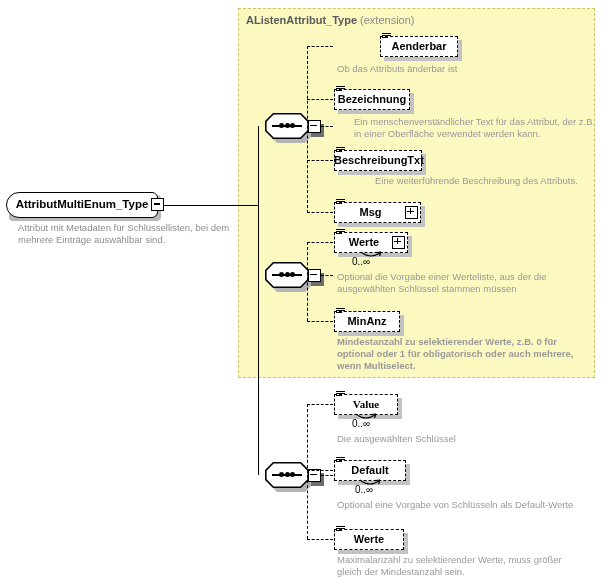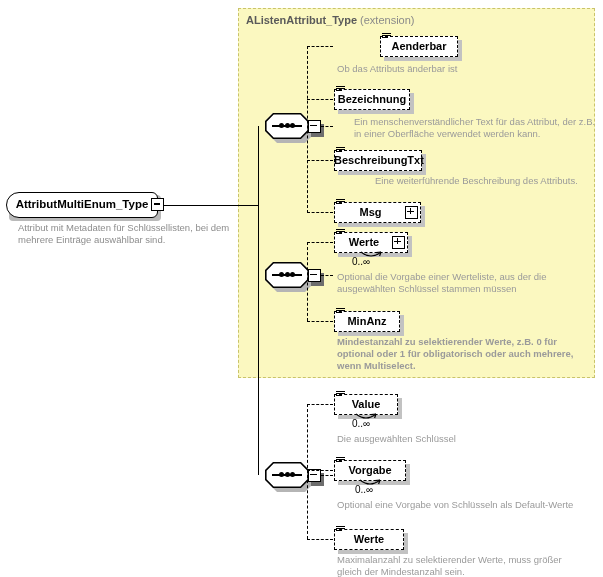--- a/index.html
+++ b/index.html
@@ -479,21 +479,21 @@
     <div class="bar-h"></div>
   </div>
 </div>
 
 <div class="ln-h dashed" style="left:321px; top:475px; width:12px;"></div>
 <div class="ln-v dashed" style="left:307px; top:404px; height:135px;"></div>
 <div class="ln-h dashed" style="left:307px; top:404px; width:26px;"></div>
 <div class="ln-h dashed" style="left:307px; top:470px; width:26px;"></div>
 <div class="ln-h dashed" style="left:307px; top:539px; width:26px;"></div>
 
-<div class="elem" style="left:334px; top:394px; width:64px;">
+<div class="elem" style="left:334px; top:394px; width:64px;font-family:Liberation Serif, serif;">
   <div class="shadow"></div>
   <div class="box"></div>
   <div class="glyph">
       <i></i>
       <i></i>
       <i></i>
     </div>
   <div class="label">Value</div>
   <div class="repeat">
     <svg width="22" height="9" viewBox="0 0 22 9">
@@ -506,21 +506,21 @@
 <div class="desc" style="left:337px; top:433px; width:252px;">Die ausgewählten Schlüssel</div>
 
 <div class="elem" style="left:334px; top:460px; width:72px;">
   <div class="shadow"></div>
   <div class="box"></div>
   <div class="glyph">
       <i></i>
       <i></i>
       <i></i>
     </div>
-  <div class="label">Vorgabe</div>
+  <div class="label">Default</div>
   <div class="repeat">
     <svg width="22" height="9" viewBox="0 0 22 9">
         <path d="M1 1 Q11 9 21 1" stroke="#000" stroke-width="1.2" fill="none"></path>
         <path d="M21 1 L16 1.6 M21 1 L19.6 5" stroke="#000" stroke-width="1.2" fill="none"></path>
       </svg>
   </div>
 </div>
 <div class="card" style="left:355px; top:484px;">0..∞</div>
 <div class="desc" style="left:337px; top:499px; width:254px;">Optional eine Vorgabe von Schlüsseln als Default-Werte</div>
 

